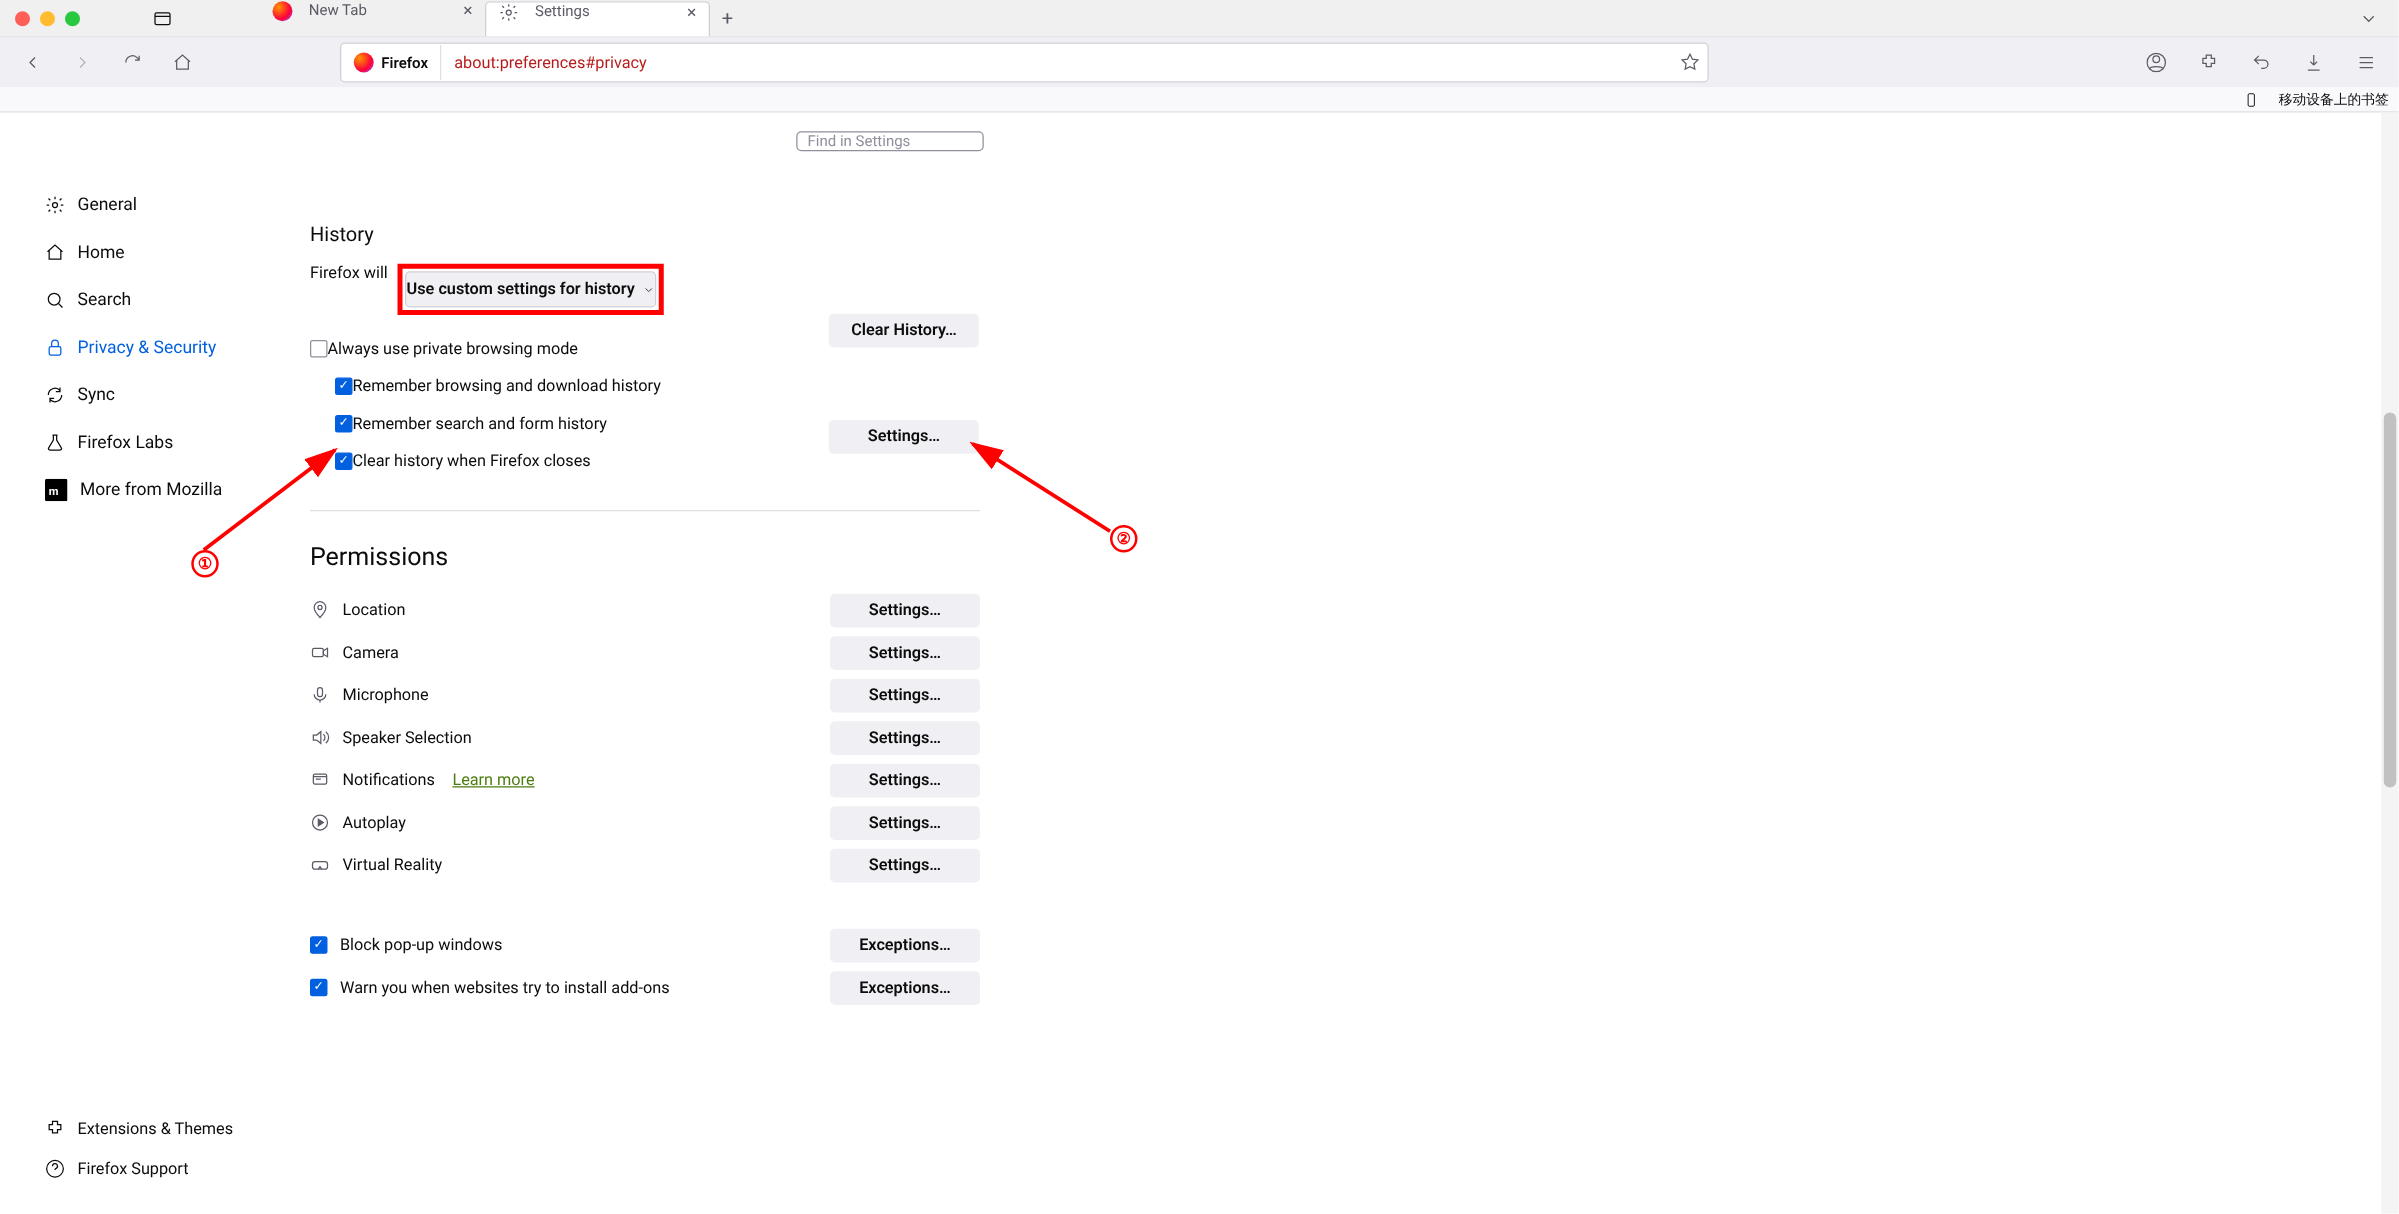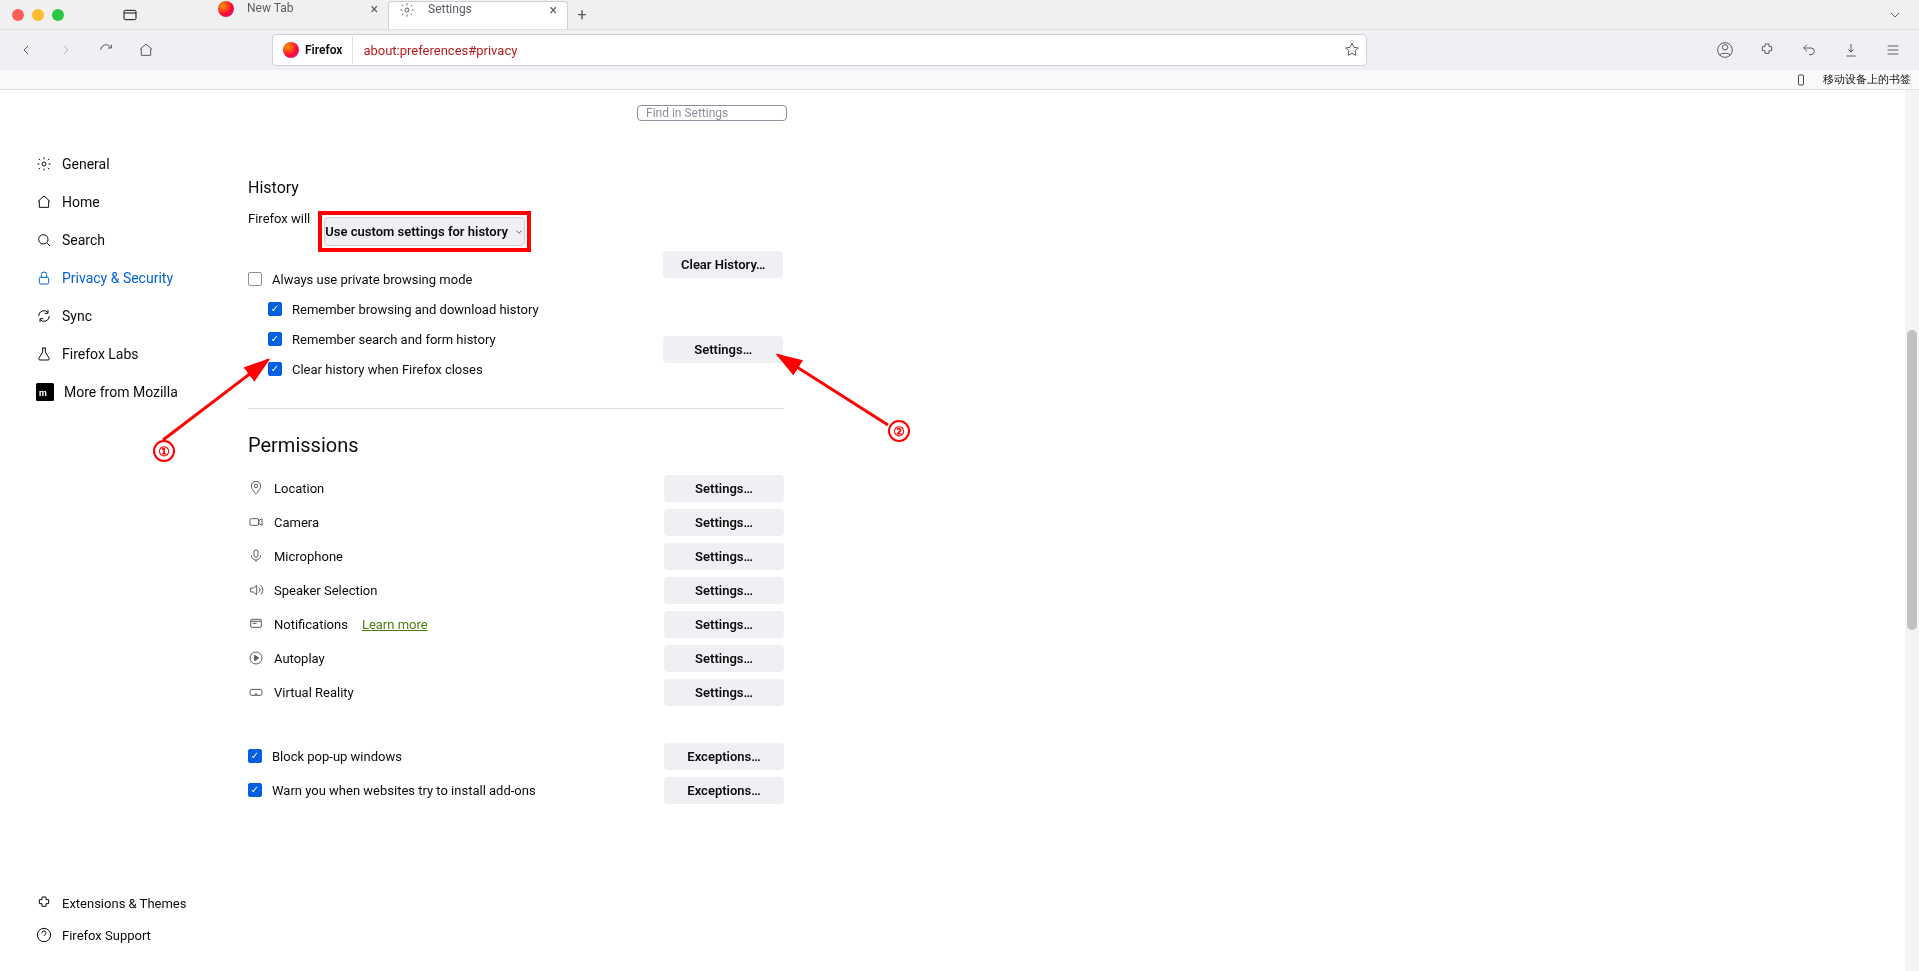--- a/index.html
+++ b/index.html
@@ -49,21 +49,21 @@
 .search-box { width: 150px; height:16px; border:1px solid #8f8f9d; border-radius:4px; padding: 0 8px; font-size:12px; color:#5b5b66; display:flex; align-items:center; position:absolute; left: 389px; top: 15px; }
 
 .section { margin-left: 0; width: 536px; margin-top: 60px;}
 .section h2 { font-size: 16px; font-weight: 400; margin-bottom: 14px; }
 .section h2.big { font-size: 20px; margin-top: 30px;}
 
 .row { display:flex; align-items:flex-start; min-height: 30px; }
 .dropdown-trigger { display:inline-flex; align-items:center; gap:6px; padding: 6px 0; background:#f0f0f4; border:1px solid #cfcfd8; border-radius:4px; font-size:13px; font-weight:600; }
 .highlight-box { border: 4px solid #ff0000; padding: 2px; display:inline-block; }
 
-.check-row { display:flex; align-items:center; gap:10px; min-height:30px; font-size:13px; }
+.check-row { display:flex; align-items:center; min-height:30px; font-size:13px; }
 .check-row.indent { padding-left: 20px; }
 .chk { width:14px; height:14px; border:1px solid #8f8f9d; border-radius:2px; flex:none; display:flex; align-items:center; justify-content:center;}
 .chk.checked { background:#0060df; border-color:#0060df; }
 .chk.checked::after { content:"✓"; color:#fff; font-size:10px; line-height:1; }
 
 .btn { padding: 6px 18px; background:#f0f0f4; border-radius:4px; font-size:13px; font-weight:600; min-width:120px; text-align:center; }
 .hr { height:1px; background:#e0e0e0; margin: 24px 0; }
 
 .perm-row { display:flex; align-items:center; min-height:34px; gap:10px; }
 .perm-row .label { font-size:13px; }

